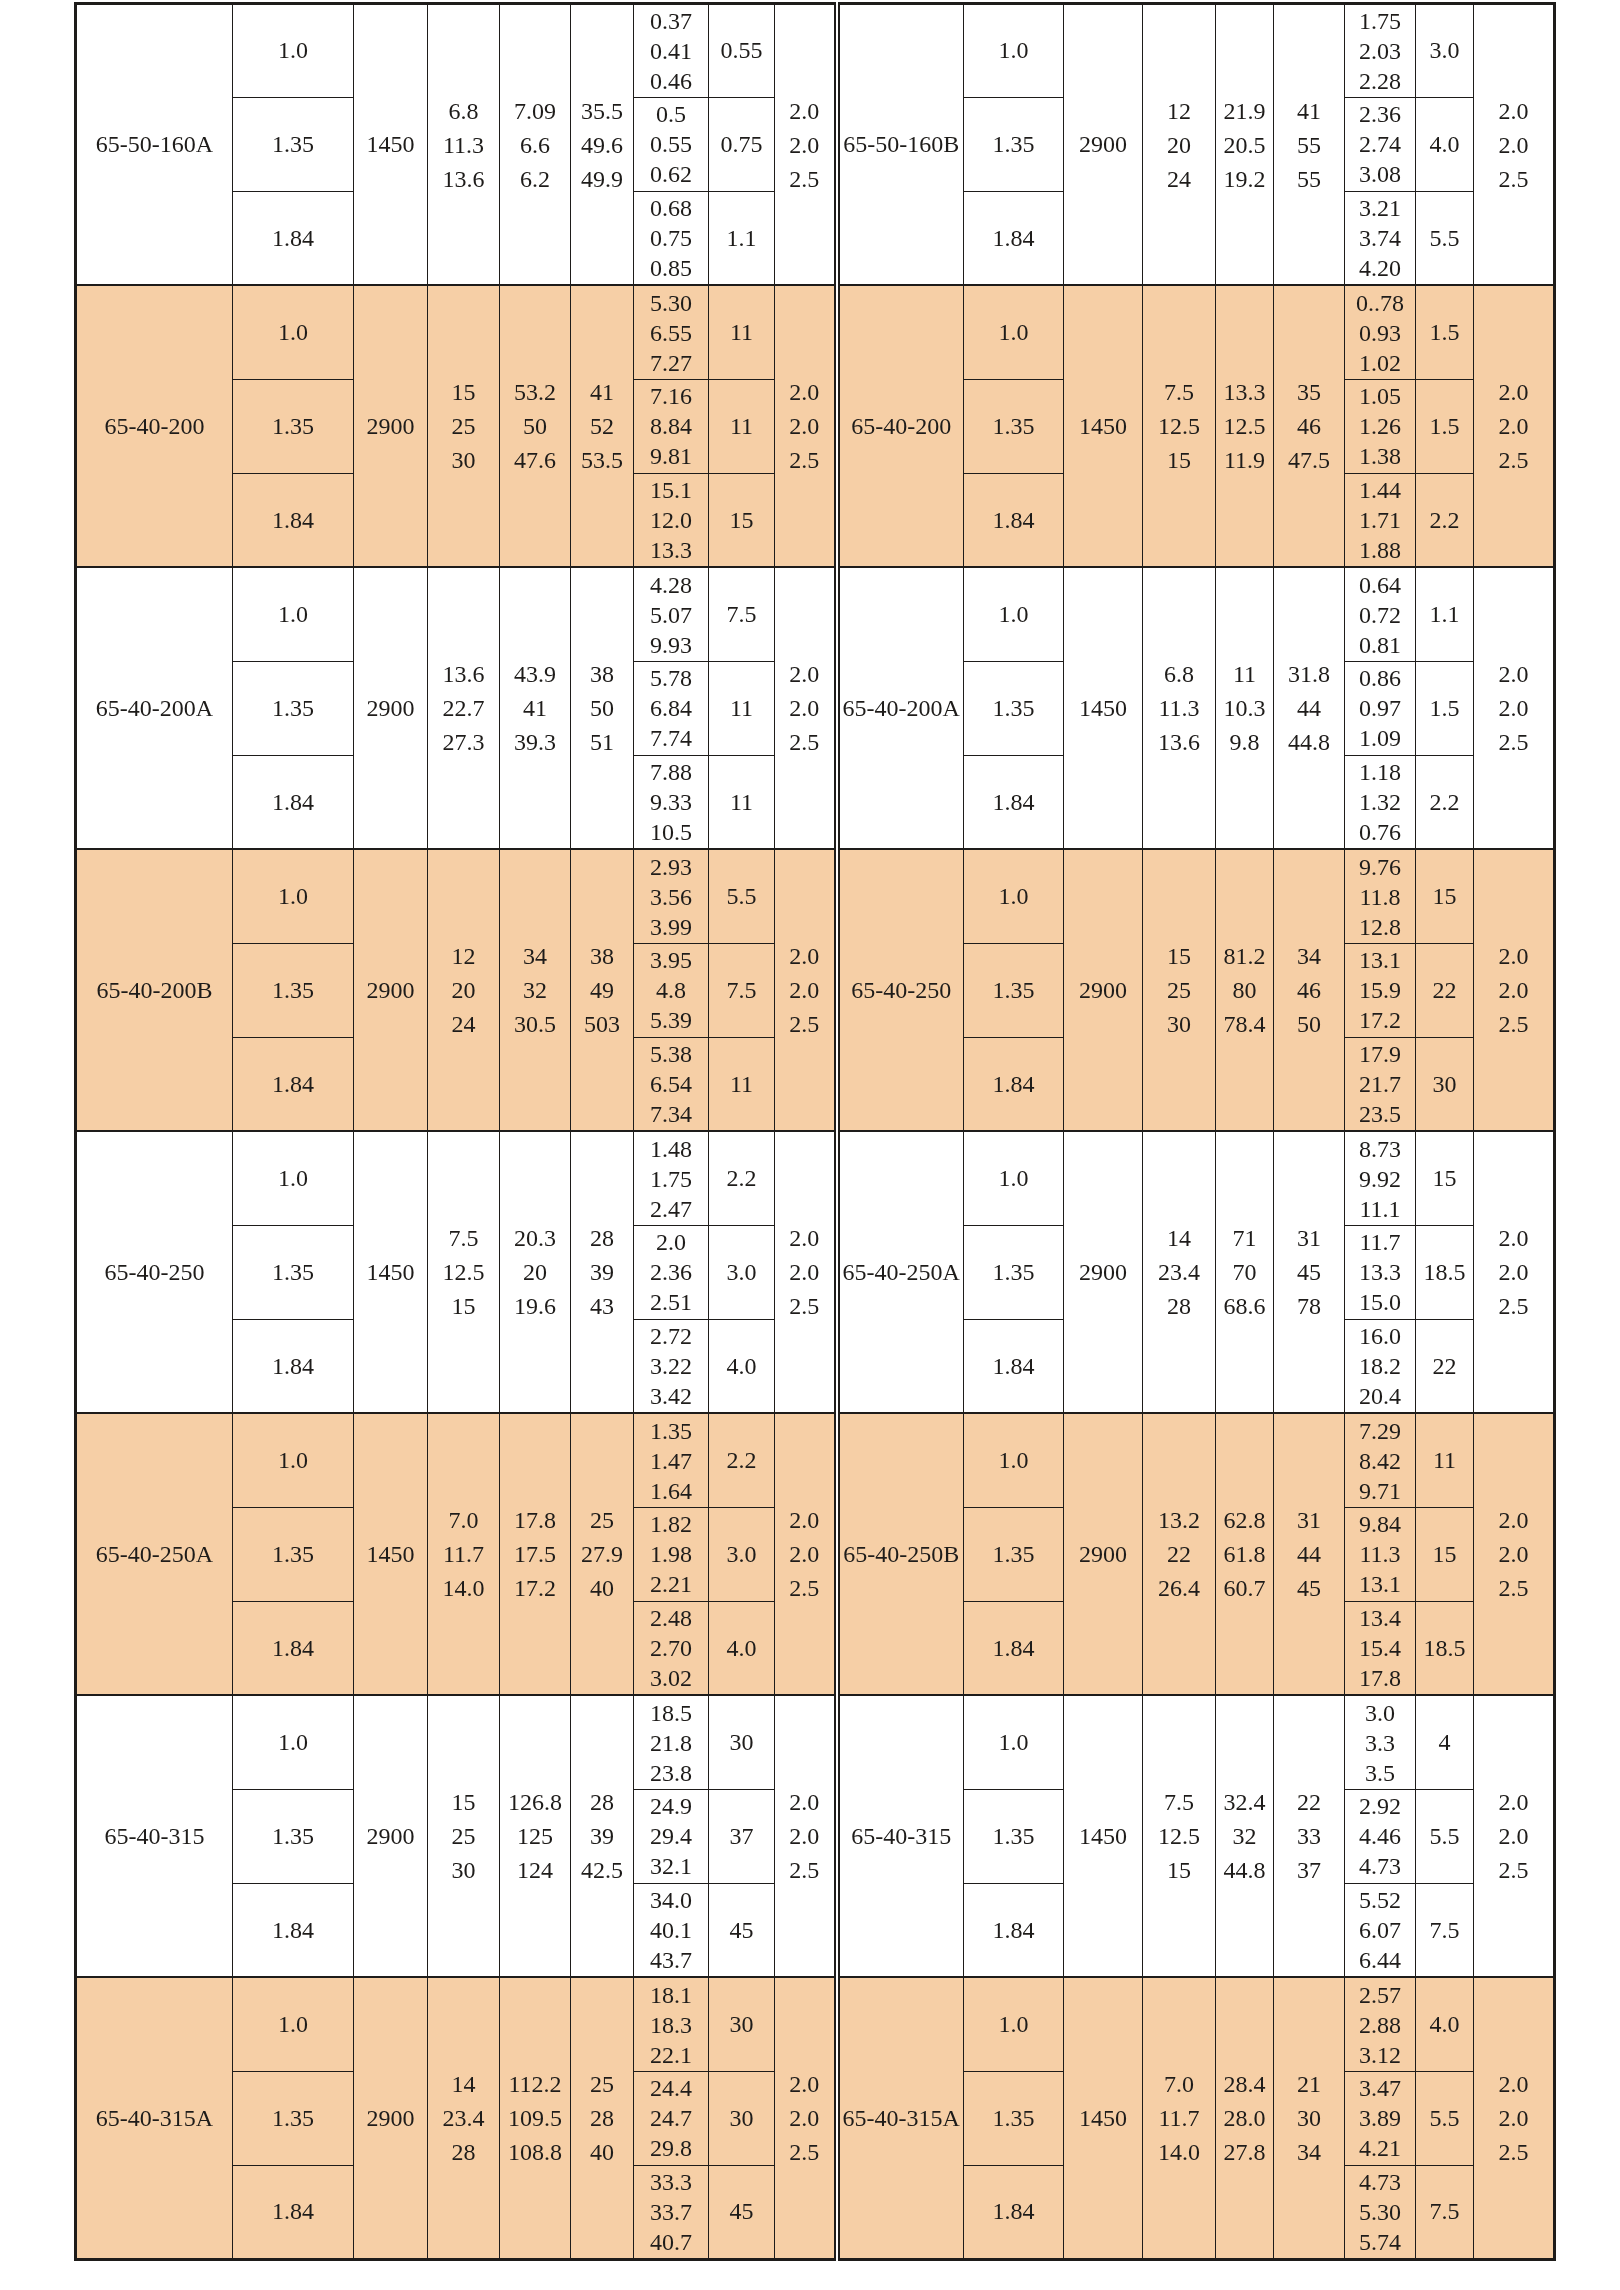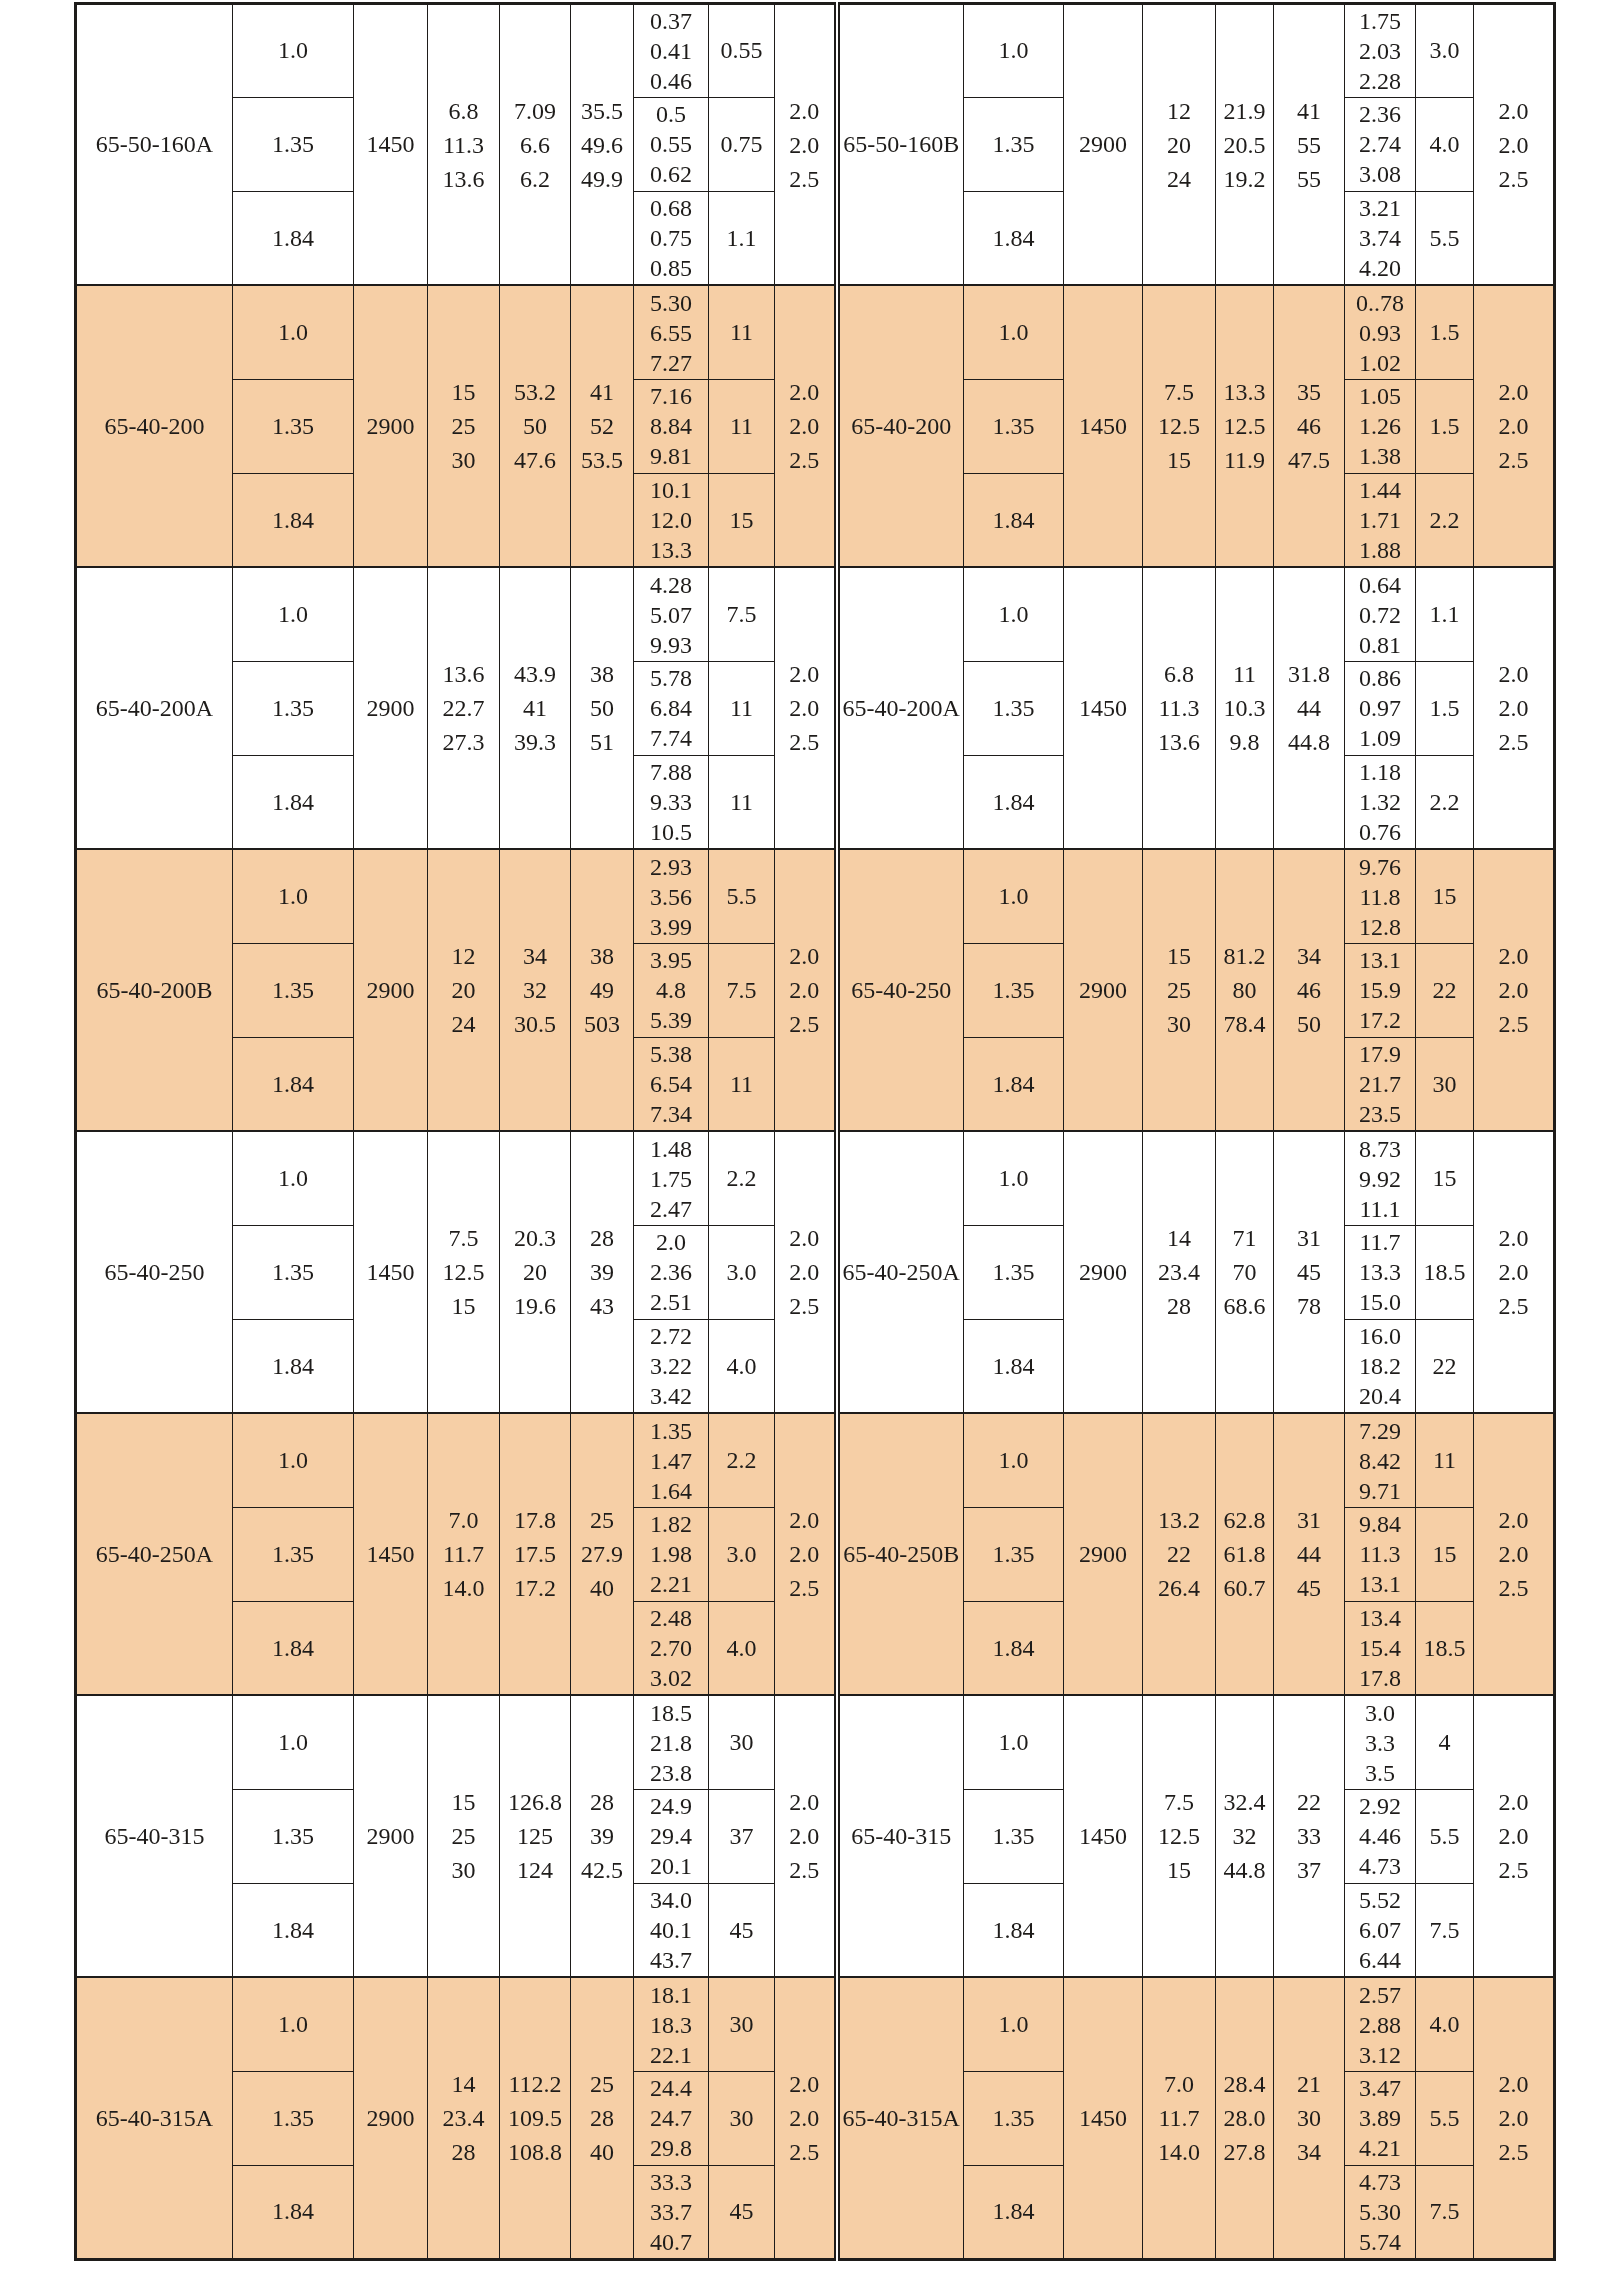--- a/index.html
+++ b/index.html
@@ -228,21 +228,21 @@
     <td class="sub">
       <div>1.05</div>
       <div>1.26</div>
       <div>1.38</div>
     </td>
     <td class="single">1.5</td>
   </tr>
   <tr class="peach">
     <td class="ratio">1.84</td>
     <td class="sub">
-      <div>10.1</div>
+      <div>15.1</div>
       <div>12.0</div>
       <div>13.3</div>
     </td>
     <td class="single">15</td>
     <td class="ratio">1.84</td>
     <td class="sub">
       <div>1.44</div>
       <div>1.71</div>
       <div>1.88</div>
     </td>
@@ -679,21 +679,21 @@
       <div>2.0</div>
       <div>2.0</div>
       <div>2.5</div>
     </td>
   </tr>
   <tr class="white">
     <td class="ratio">1.35</td>
     <td class="sub">
       <div>24.9</div>
       <div>29.4</div>
-      <div>20.1</div>
+      <div>32.1</div>
     </td>
     <td class="single">37</td>
     <td class="ratio">1.35</td>
     <td class="sub">
       <div>2.92</div>
       <div>4.46</div>
       <div>4.73</div>
     </td>
     <td class="single">5.5</td>
   </tr>

